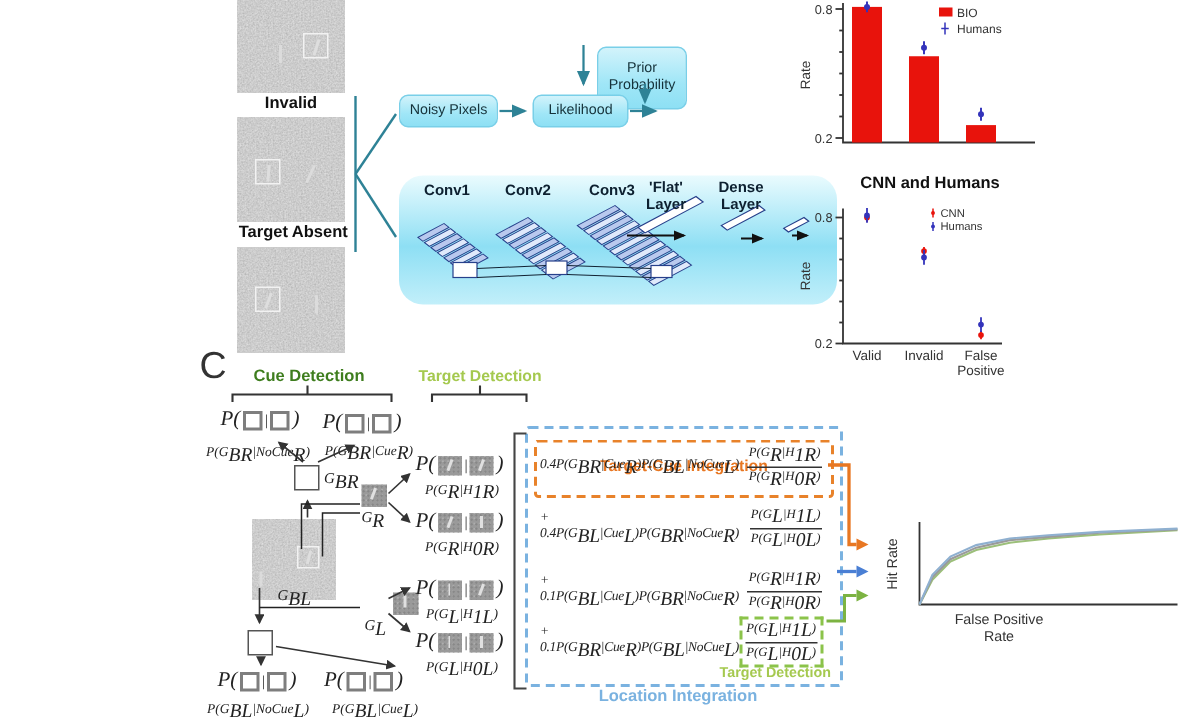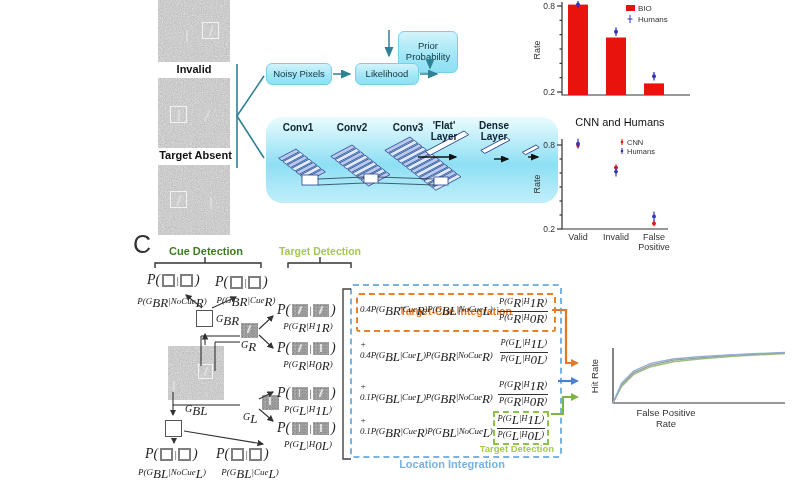--- a/index.html
+++ b/index.html
@@ -17,21 +17,21 @@
         border:1px solid #79cfe8;border-radius:6px;display:flex;align-items:center;justify-content:center;
         text-align:center;font-size:9.5px;line-height:1.15;color:#15323a;z-index:2;padding:1px 2px;box-sizing:border-box;}
   .flow-caption{position:absolute;font-weight:bold;font-size:10.5px;text-align:center;color:#111;z-index:2;}
   #cnnbox{position:absolute;background:linear-gradient(180deg,#eafbfe 0%,#8edff4 55%,#c2effa 100%);
           border-radius:16px;z-index:1;}
   .cnn-label{position:absolute;font-weight:bold;font-size:10px;color:#0d2030;text-align:center;
              white-space:pre-line;line-height:1.1;z-index:3;}
   
   .chart{position:absolute;z-index:2;}
   .chart svg{display:block;}
-  .chart-title{position:absolute;font-weight:normal;font-size:11px;text-align:center;color:#111;z-index:2;}
+  .chart-title{position:absolute;font-weight:bold;font-size:11px;text-align:center;color:#111;z-index:2;}
   .ax{stroke:#333;stroke-width:1.2;fill:none;}
   .tk{font-family:"Liberation Sans",sans-serif;font-size:8.5px;fill:#333;}
   
   .panel-letter{position:absolute;font-size:25px;color:#333;z-index:2;}
   .sec-label{position:absolute;font-weight:bold;text-align:center;z-index:2;}
   .pterm{position:absolute;display:flex;align-items:center;gap:1.5px;z-index:2;
          font:italic 12px "Liberation Serif",serif;color:#222;}
   .pterm .par{font-size:14px;font-style:italic;}
   .pterm .sep{font-size:10px;}
   .mframe{display:inline-block;width:13px;height:13px;background:#fff;border:2px solid #7e7e7e;box-sizing:border-box;}
@@ -349,21 +349,21 @@
       <span class="sep">|</span>
       <span class="mininz">
         <span class="ml"></span>
       </span>
       <span class="par">)</span>
   </div>
   <div class="tlabel" style="left:280px;top:438px;width:56px">P(G<sub>L</sub>|H<sub>0L</sub>)</div>
 
   
   <div class="gwbox" style="left:165px;top:420px"></div>
-  <div class="glabel" style="left:185px;top:403px">G<sub>BL</sub></div>
+  <div class="glabel" style="left:185px;top:391px">G<sub>BL</sub></div>
   <div class="pterm" style="left:145px;top:446px">
     <span class="par">P(</span>
       <span class="mframe"></span>
       <span class="sep">|</span>
       <span class="mframe"></span>
       <span class="par">)</span>
   </div>
   <div class="tlabel" style="left:129px;top:466px;width:86px">P(G<sub>BL</sub>|NoCue<sub>L</sub>)</div>
   <div class="pterm" style="left:216px;top:446px">
     <span class="par">P(</span>

